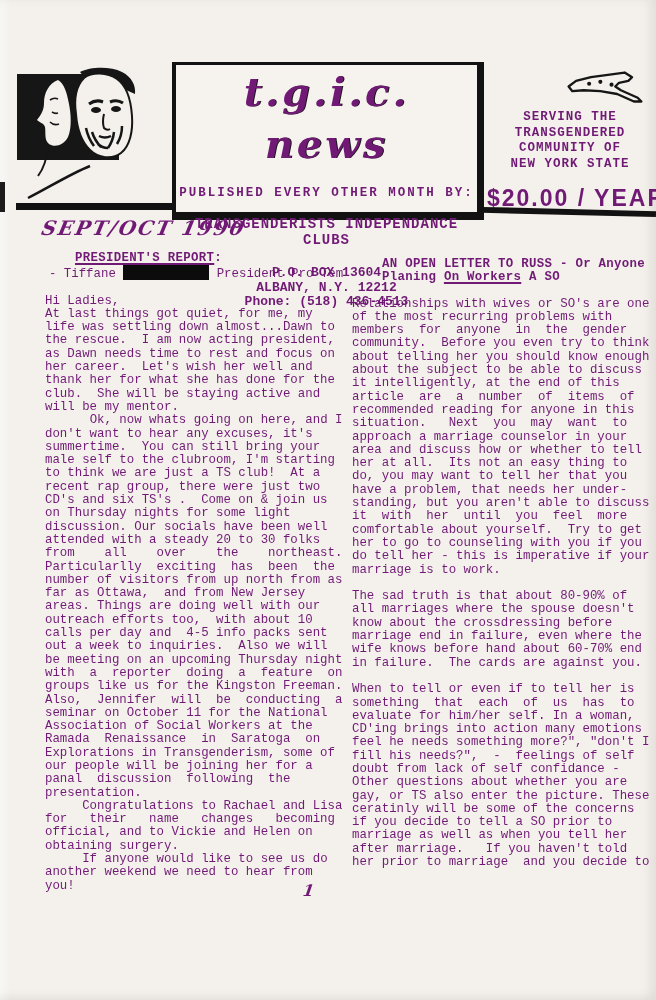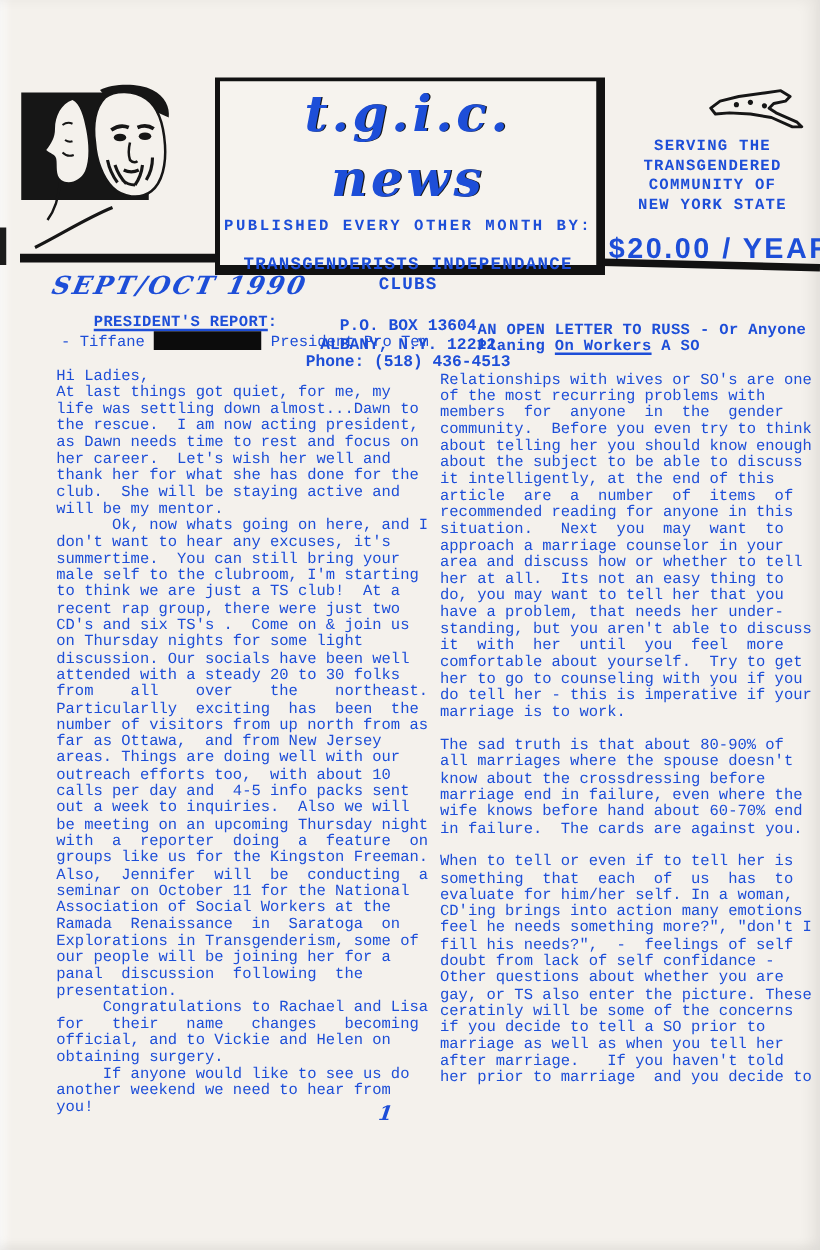--- a/index.html
+++ b/index.html
@@ -2,36 +2,36 @@
 <html><head>
 <meta charset="utf-8">
 <style>
   html,body{margin:0;padding:0;background:#777;}
   .page{
     position:relative;
     width:656px;height:1000px;
     background:#f4f1ec;
     overflow:hidden;
     font-family:"Liberation Mono", monospace;
-    color:#1d4ed8;
+    color:#701a75;
     box-shadow:inset -8px 0 10px rgba(0,0,0,0.05), inset 0 -5px 8px rgba(0,0,0,0.04), inset 10px 0 8px -6px rgba(255,255,255,0.8);
   }
   
   .logo-box{position:absolute;left:14px;top:66px;width:156px;height:138px;}
   .masthead-box{
     position:absolute;left:172px;top:62px;width:312px;height:158px;
     border:solid #121212;border-width:3px 7px 8px 4px;
     box-sizing:border-box;text-align:center;background:#f6f3ee;
   }
   .nl-title{
     font-family:"DejaVu Serif", serif;font-style:italic;font-weight:bold;
     font-size:40px;line-height:52px;letter-spacing:3px;margin-top:1px;
     text-shadow:1px 0 #161616;
   }
-  .published{font-size:12.5px;font-weight:bold;letter-spacing:2px;margin-top:4px;}
+  .published{font-size:12.5px;font-weight:bold;letter-spacing:2px;margin-top:16px;}
   .org{font-size:14px;font-weight:bold;letter-spacing:1px;margin-top:16px;}
   .addr{font-size:13px;font-weight:bold;line-height:14.5px;margin-top:18px;}
   .rule{position:absolute;background:#121212;}
   .rule-left{left:16px;top:203px;width:158px;height:7px;}
   .rule-right{left:482px;top:209px;width:174px;height:6px;transform:rotate(1.4deg);}
   .right-head{position:absolute;left:484px;top:62px;width:172px;height:150px;}
   .ny-icon{position:absolute;right:8px;top:4px;}
   .tagline{
     position:absolute;top:48px;left:0;width:100%;text-align:center;
     font-size:12.5px;font-weight:bold;line-height:15.5px;letter-spacing:1px;

